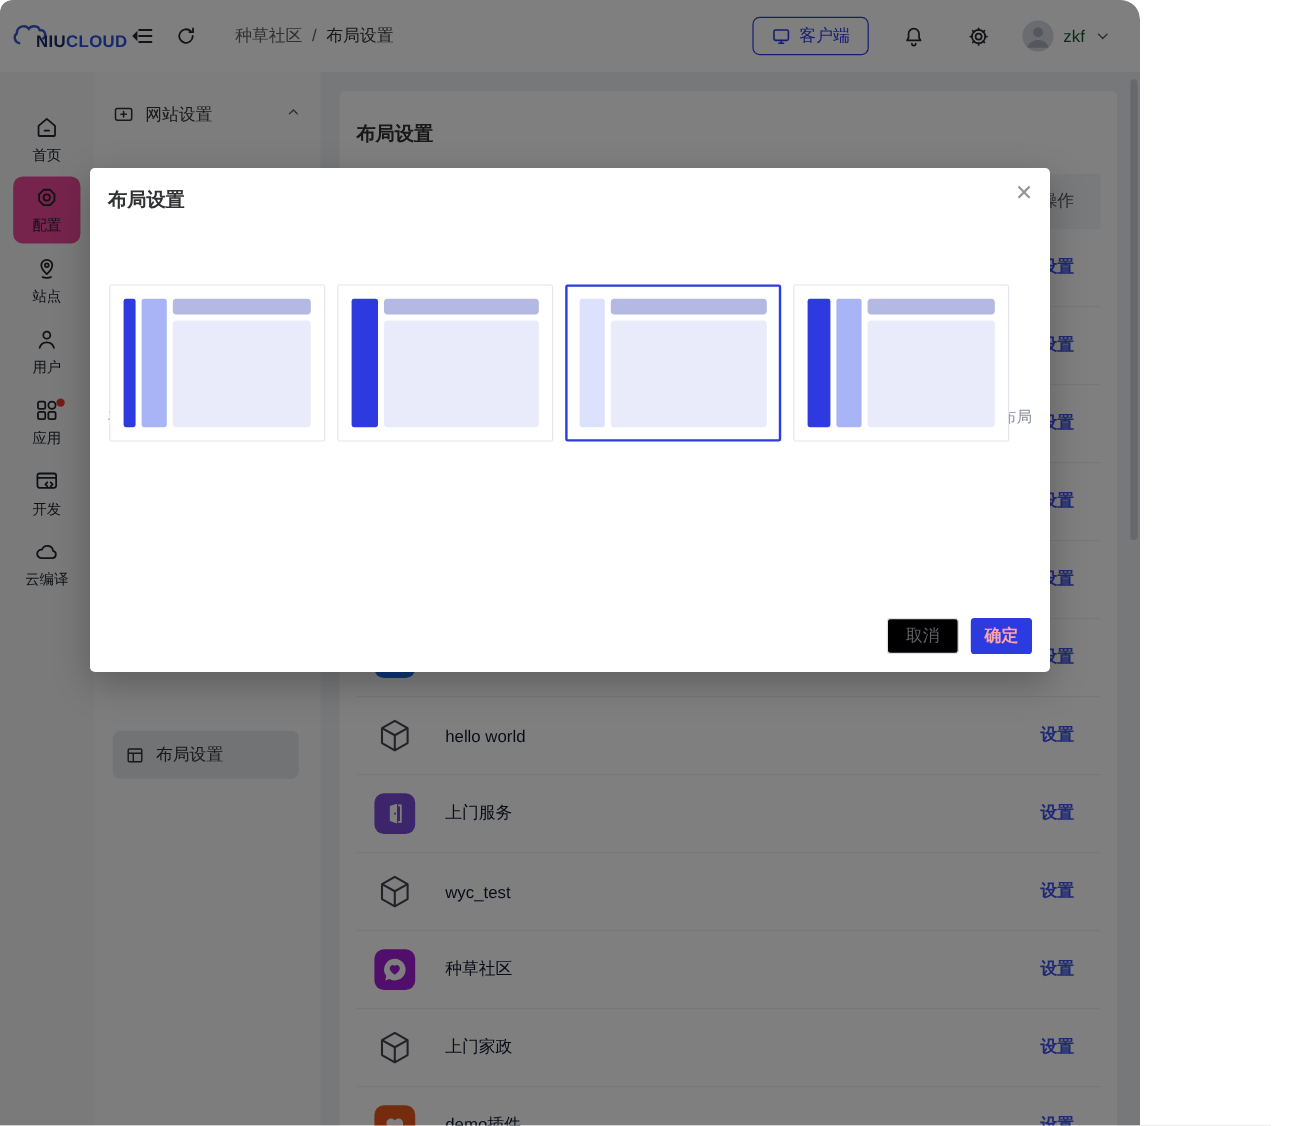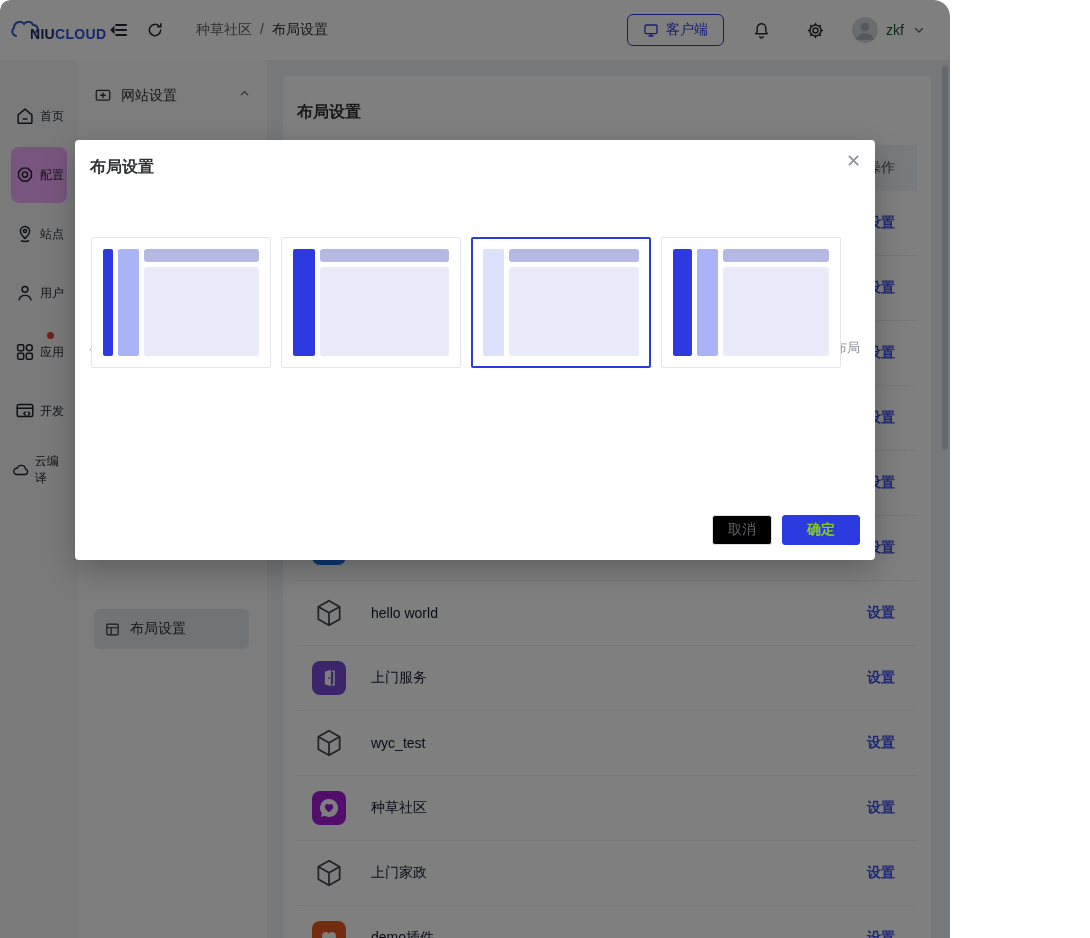--- a/index.html
+++ b/index.html
@@ -26,22 +26,22 @@
   .breadcrumb { margin-left:24px; font-size:14px; color:#606266; display:flex; gap:8px; white-space:nowrap; }
   .breadcrumb .cur { color:#303133; }
   .hright { margin-left:auto; display:flex; align-items:center; gap:20px; }
   .client-btn { display:flex; align-items:center; gap:7px; border:1px solid var(--primary); color:var(--primary); border-radius:6px; padding:6px 15px; font-size:14px; background:#fff; cursor:pointer; }
   .avatar-wrap { display:flex; align-items:center; gap:8px; cursor:pointer; }
   .avatar { width:26px; height:26px; border-radius:50%; background:#D5D8DE; overflow:hidden; }
   .uname { font-size:14px; color:#14532d; }
 
   
   .psidebar { position:absolute; top:60px; left:0; bottom:0; width:78px; background:#F4F5F7; padding-top:28px; }
-  .pitem { width:56px; height:56px; margin:0 auto 3px; border-radius:8px; display:flex; flex-direction:row; align-items:center; justify-content:center; gap:4px; color:#1F2329; font-size:12px; cursor:pointer; position:relative; }
-  .pitem.active { background:#f0abfc; }
+  .pitem { width:56px; height:56px; margin:0 auto 3px; border-radius:8px; display:flex; flex-direction:column; align-items:center; justify-content:center; gap:4px; color:#1F2329; font-size:12px; cursor:pointer; position:relative; }
+  .pitem.active { background:#ec4899; }
   .pitem svg { display:block; }
   .pbadge { position:absolute; top:8px; right:13px; width:7px; height:7px; border-radius:50%; background:var(--badge_red); }
 
   
   .ssidebar { position:absolute; top:60px; left:78px; bottom:0; width:189px; background:#FBFBFC; }
   .sgroup { margin:27px 16px 0; display:flex; gap:9px; font-size:14px; color:#303133; cursor:pointer; }
   .sgroup .chev { margin-left:auto; color:#606266; }
   .sitem { position:absolute; left:16px; right:18px; height:40px; display:flex; align-items:center; gap:9px; padding-left:10px; font-size:14px; color:#303133; border-radius:6px; cursor:pointer; }
   .sitem.map { top:510px; }
   .sitem.layout { top:549px; background:#E3E6EA; }
@@ -82,21 +82,21 @@
   .vdark { background:var(--preview_dark); }
   .vlight { background:var(--preview_light); }
   .vpale { background:var(--preview_pale); }
   .w10{width:10px;} .w19{width:19px;} .w21{width:21px;} .w22{width:22px;}
   .lmain { flex:1; display:flex; flex-direction:column; gap:5px; }
   .tbar { height:13px; border-radius:3px; background:var(--preview_topbar); }
   .carea { flex:1; border-radius:3px; background:var(--preview_content); }
   .modal-footer { position:absolute; right:15px; bottom:15px; display:flex; gap:10px; }
   .btn { height:30px; border-radius:3px; font-size:14px; cursor:pointer; font-family:inherit; }
   .btn-cancel { width:60px; background:#000000; border:1px solid #DCDFE6; color:#606266; }
-  .btn-confirm { width:78px; background:var(--primary); border:1px solid var(--primary); color:#84cc16; font-weight:bold; }
+  .btn-confirm { width:51px; background:var(--primary); border:1px solid var(--primary); color:#fca5a5; font-weight:bold; }
 </style>
 </head>
 <body>
 
 <div class="app">
 
   <div class="header">
     <div class="logo">
       <svg class="cloud" width="52" height="26" viewBox="0 0 52 26" fill="none" stroke="#3558C9" stroke-width="2" stroke-linecap="round">
         <path d="M6 22c-4-1-5-6-2-8 0-6 7-8 10-4 2-3 8-3 9 1 5 0 6 5 3 7"></path>

